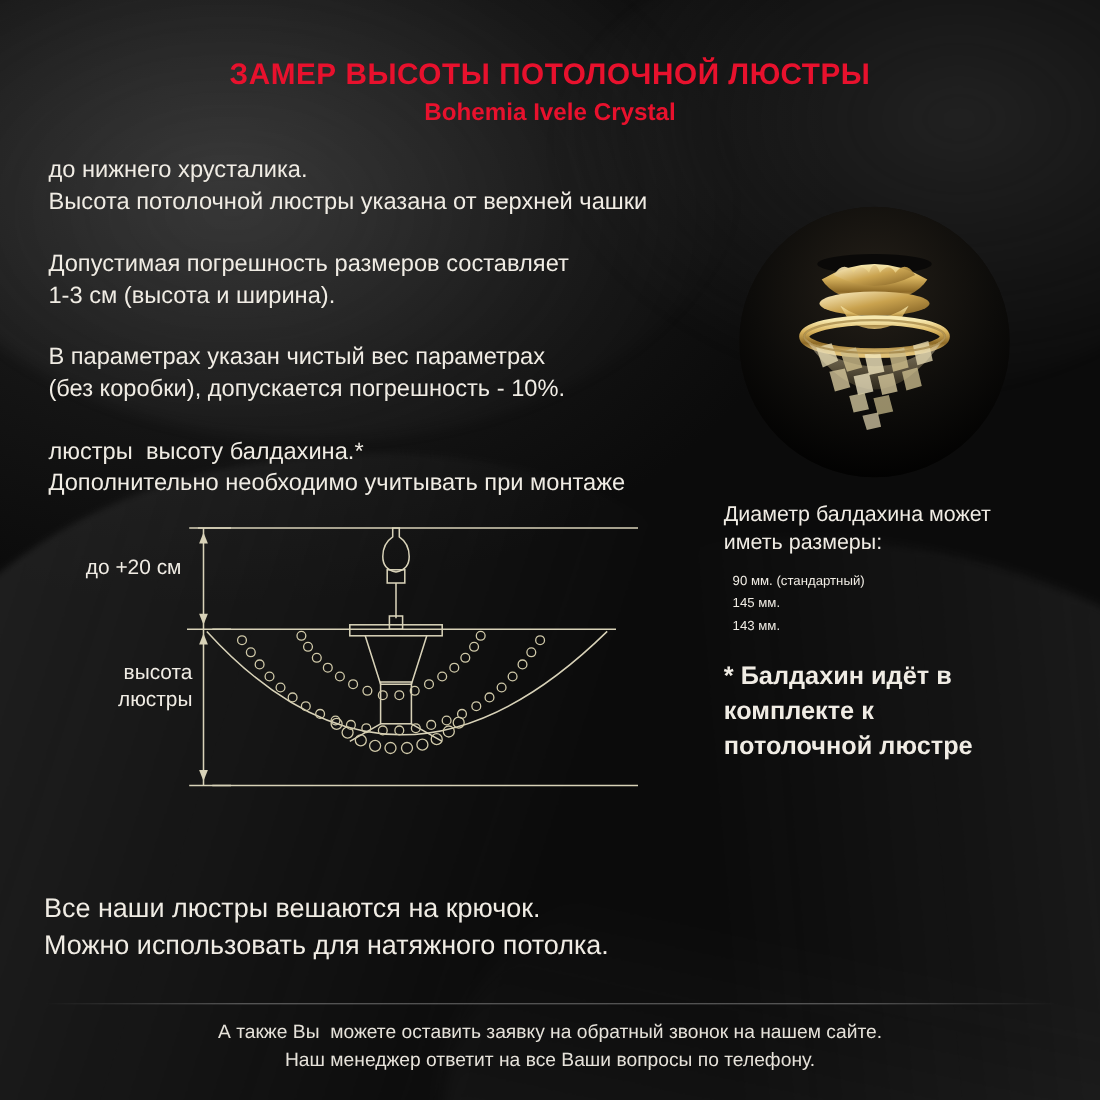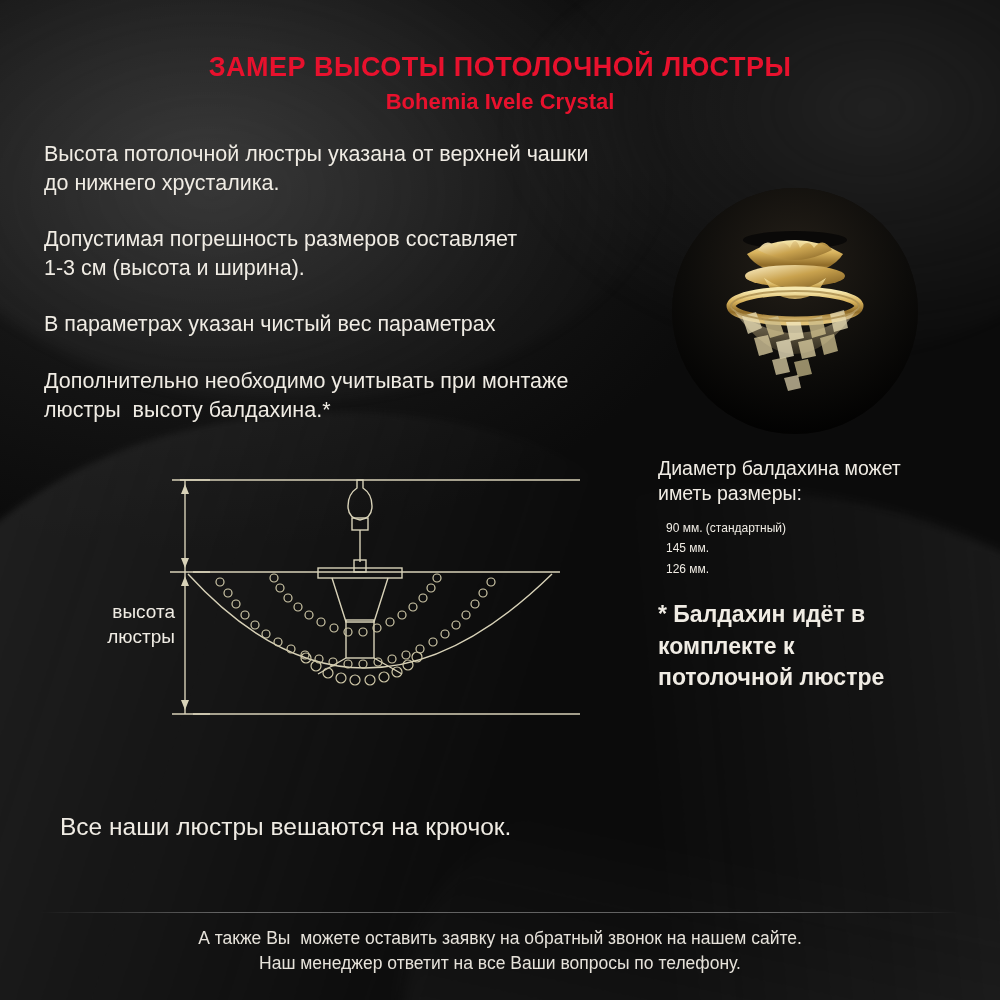--- a/index.html
+++ b/index.html
@@ -137,21 +137,21 @@
     font-size: 19px;
     text-align: right;
     line-height: 1.3;
   }
   .lbl-top { left: 0px; top: 505px; width: 165px; }
   .lbl-bottom { left: 10px; top: 600px; width: 165px; }
 
   
   .bottom-text {
     position: absolute;
-    left: 60px;
+    left: 40px;
     top: 810px;
     color: #f0ece4;
     font-size: 24.5px;
     line-height: 1.35;
   }
   .bottom-text div { white-space: pre; }
 
   .divider {
     position: absolute;
     left: 40px;
@@ -182,33 +182,34 @@
   <div class="swoosh sw4"></div>
   <div class="swoosh sw5"></div>
 
   <div class="content">
 
     <div class="title">ЗАМЕР ВЫСОТЫ ПОТОЛОЧНОЙ ЛЮСТРЫ</div>
     <div class="subtitle">Bohemia Ivele Crystal</div>
 
     <div class="para-block">
       <div class="para">
+        <div>до нижнего хрусталика.</div>
         <div>Высота потолочной люстры указана от верхней чашки</div>
-        <div>до нижнего хрусталика.</div>
       </div>
       <div class="para">
         <div>Допустимая погрешность размеров составляет</div>
         <div>1-3 см (высота и ширина).</div>
       </div>
       <div class="para">
         <div>В параметрах указан чистый вес параметрах</div>
+        <div>(без коробки), допускается погрешность - 10%.</div>
       </div>
       <div class="para">
+        <div>люстры  высоту балдахина.*</div>
         <div>Дополнительно необходимо учитывать при монтаже</div>
-        <div>люстры  высоту балдахина.*</div>
       </div>
     </div>
 
     <div class="photo">
       <svg width="246" height="246" viewBox="0 0 246 246">
         <defs>
           <radialGradient id="bgr" cx="50%" cy="30%" r="75%">
             <stop offset="0%" stop-color="#241f18"></stop>
             <stop offset="60%" stop-color="#0d0c0a"></stop>
             <stop offset="100%" stop-color="#000"></stop>
@@ -263,28 +264,29 @@
     </div>
 
     <div class="right-col">
       <div class="lead">
         <div>Диаметр балдахина может</div>
         <div>иметь размеры:</div>
       </div>
       <div class="sizes">
         <div>90 мм. (стандартный)</div>
         <div>145 мм.</div>
-        <div>126 мм.</div>
+        <div>143 мм.</div>
       </div>
       <div class="note">
         <div>* Балдахин идёт в комплекте к</div>
         <div>потолочной люстре</div>
       </div>
     </div>
 
+    <div class="diagram-label lbl-top">до +20 см</div>
     <div class="diagram-label lbl-bottom">
       <div>высота</div>
       <div>люстры</div>
     </div>
 
     <div class="diagram">
       <svg width="580" height="280" viewBox="0 0 580 280">
         <g stroke="#d8d2b8" fill="none" stroke-width="1.4">
 
           <line x1="120" y1="18" x2="520" y2="18"></line>
@@ -376,20 +378,21 @@
           <circle cx="324" cy="215" r="5"></circle>
             <circle cx="337" cy="210" r="5"></circle>
             <circle cx="348" cy="203" r="5"></circle>
           <circle cx="357" cy="195" r="5"></circle>
         </g>
       </svg>
     </div>
 
     <div class="bottom-text">
       <div>Все наши люстры вешаются на крючок.</div>
+      <div>Можно использовать для натяжного потолка.</div>
     </div>
 
     <div class="divider"></div>
 
     <div class="footer">
       <div>А также Вы  можете оставить заявку на обратный звонок на нашем сайте.</div>
       <div>Наш менеджер ответит на все Ваши вопросы по телефону.</div>
     </div>
 
   </div>

